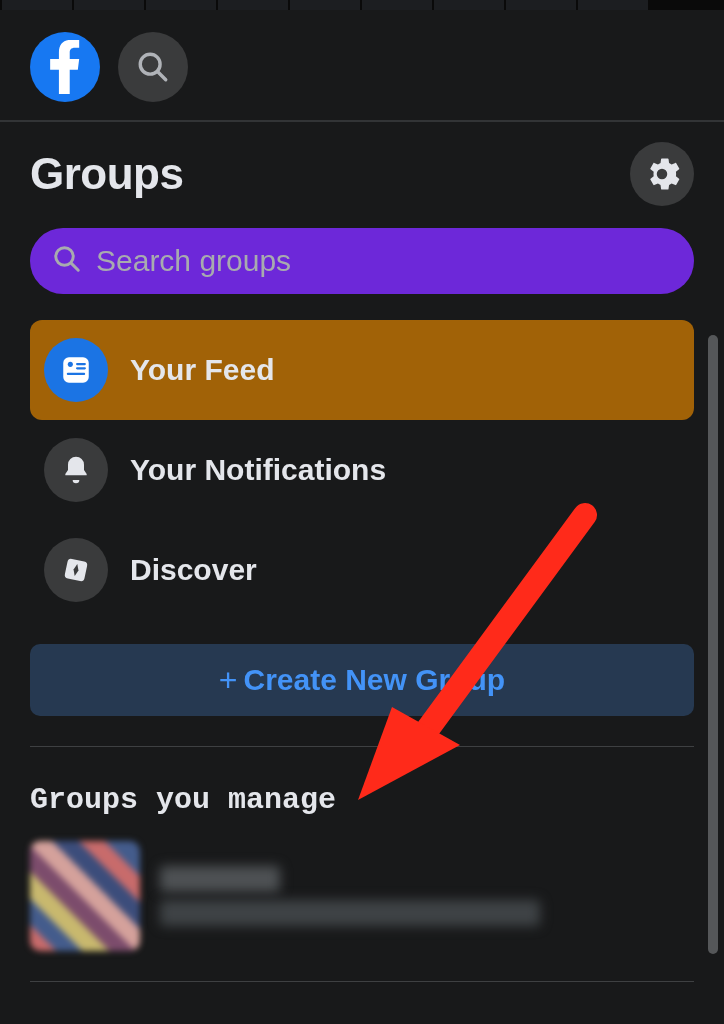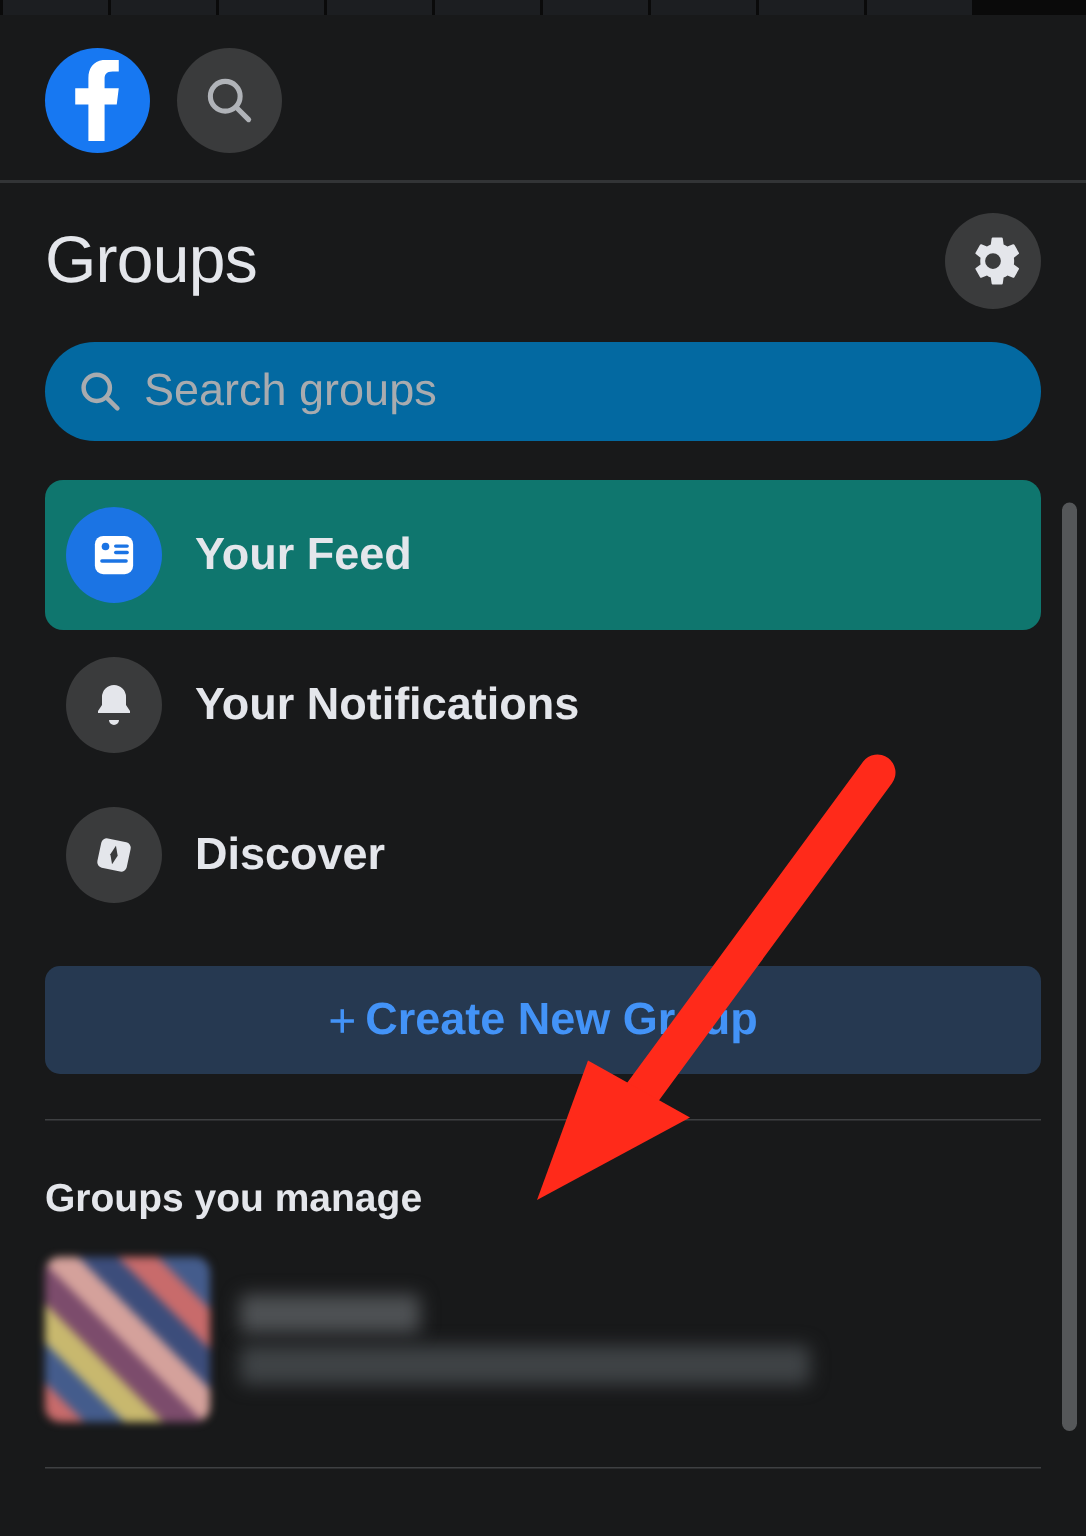--- a/index.html
+++ b/index.html
@@ -58,37 +58,36 @@
       padding: 20px 30px 0;
     }
     .title-row {
       display: flex;
       align-items: center;
       justify-content: space-between;
       margin-bottom: 22px;
     }
     .title {
       font-size: 44px;
-      font-weight: 400;
+      font-weight: 700;
       letter-spacing: -0.5px;
     }
     .gear-btn {
       width: 64px;
       height: 64px;
       border-radius: 50%;
       background: #3a3b3c;
       display: flex;
       align-items: center;
       justify-content: center;
     }
     .search-groups {
-      background: #0369a1;
+      background: #6d28d9;
       border-radius: 40px;
       display: flex;
-      align-items: center;
       padding: 16px 22px;
       gap: 14px;
       margin-bottom: 26px;
     }
     .search-groups input {
       background: transparent;
       border: none;
       outline: none;
       font-size: 30px;
       color: #e4e6eb;
@@ -101,21 +100,21 @@
       display: flex;
       align-items: center;
       gap: 22px;
       padding: 18px 14px;
       border-radius: 12px;
       font-size: 30px;
       font-weight: 600;
       cursor: pointer;
     }
     .nav-item.active {
-      background: #0f766e;
+      background: #a16207;
     }
     .nav-icon {
       width: 64px;
       height: 64px;
       border-radius: 50%;
       display: flex;
       align-items: center;
       justify-content: center;
       flex-shrink: 0;
     }
@@ -133,24 +132,25 @@
       color: #4393f7;
       font-size: 30px;
       font-weight: 700;
       cursor: pointer;
     }
     .thin-divider {
       height: 1px;
       background: #3e4042;
     }
     .section-title {
-      font-size: 26px;
+      font-size: 30px;
       font-weight: 600;
       margin: 36px 0 24px;
       color: #e4e6eb;
+      font-family: Liberation Mono, monospace;
     }
     .group-item {
       display: flex;
       align-items: center;
       gap: 20px;
       padding-bottom: 30px;
     }
     .group-thumb {
       width: 110px;
       height: 110px;

